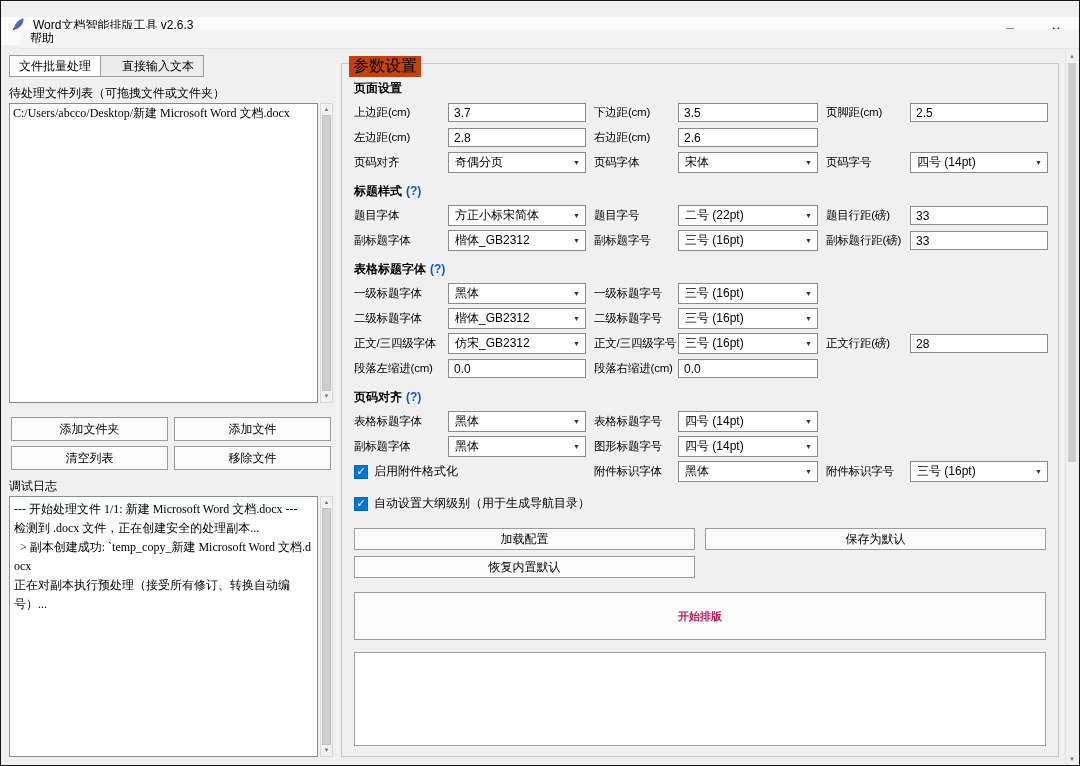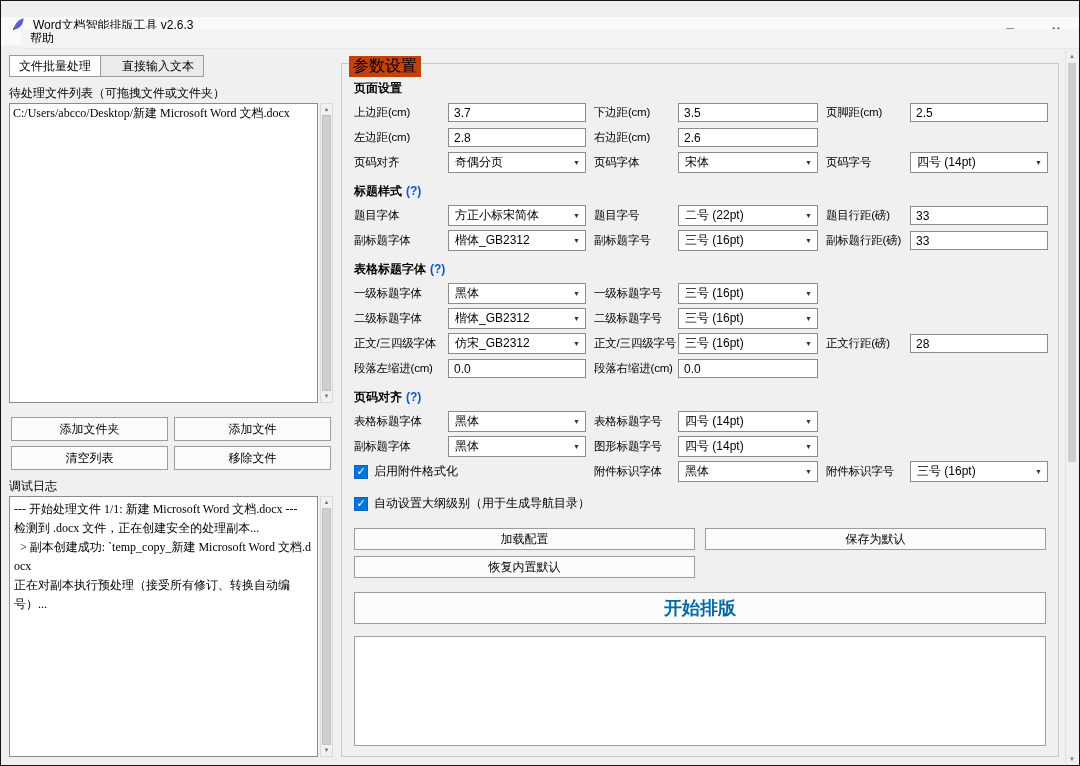--- a/index.html
+++ b/index.html
@@ -51,21 +51,21 @@
   .tin{ height:19px; width:100%; border:1px solid #8b8b8b; background:#fff; font-size:12px; padding:0 5px; font-family:"Liberation Sans",sans-serif; }
   .combo{ height:21px; border:1px solid #8b8b8b; background:#fff; position:relative; display:flex; align-items:center; padding:0 19px 0 6px; font-size:12px; }
   .ct{ white-space:nowrap; overflow:hidden; }
   .ca{ position:absolute; right:0; top:0; bottom:0; width:17px; display:flex; align-items:center; justify-content:center; font-size:7px; color:#333; }
   .cbwrap{ display:flex; align-items:center; gap:6px; }
   .cbbox{ width:14px; height:14px; background:#0078d7; border:1px solid #0067bd; color:#fff; display:flex; align-items:center; justify-content:center; font-size:11px; line-height:1; flex:0 0 auto; }
   .cb-label{ font-size:12px; white-space:nowrap; }
   .outline-row{ margin-top:13px; flex:0 0 auto; }
   .cfg-grid{ margin-top:16px; display:grid; grid-template-columns:1fr 1fr; gap:6px 10px; flex:0 0 auto; }
   .cfg-btn{ height:22px; background:#fbfbfb; border:1px solid #9c9c9c; font-size:12px; display:flex; align-items:center; justify-content:center; }
-  .start-btn{ margin-top:14px; height:32px; background:#fcfcfc; border:1px solid #9c9c9c; color:#0369a1; font-weight:bold; font-size:18px; display:flex; align-items:center; justify-content:center; flex:0 0 auto; }
+  .start-btn{ margin-top:14px; height:48px; background:#fcfcfc; border:1px solid #9c9c9c; color:#be185d; font-weight:bold; font-size:11px; display:flex; align-items:center; justify-content:center; flex:0 0 auto; }
   .output-box{ margin-top:12px; flex:1 1 auto; min-height:0; background:#fff; border:1px solid #a0a0a0; }
   
   .app-scroll{ position:absolute; top:50px; right:1px; bottom:1px; width:13px; background:#f0f0f0; border-left:1px solid #e2e2e2; }
   .app-scroll .sarr{ position:absolute; left:0; right:0; text-align:center; font-size:6px; color:#777; }
   .app-scroll .sarr.up{ top:2px; } .app-scroll .sarr.down{ bottom:2px; }
   .app-thumb{ position:absolute; left:2px; right:2px; top:12px; height:56%; background:#cdcdcd; }
 </style>
 </head>
 <body>
 

